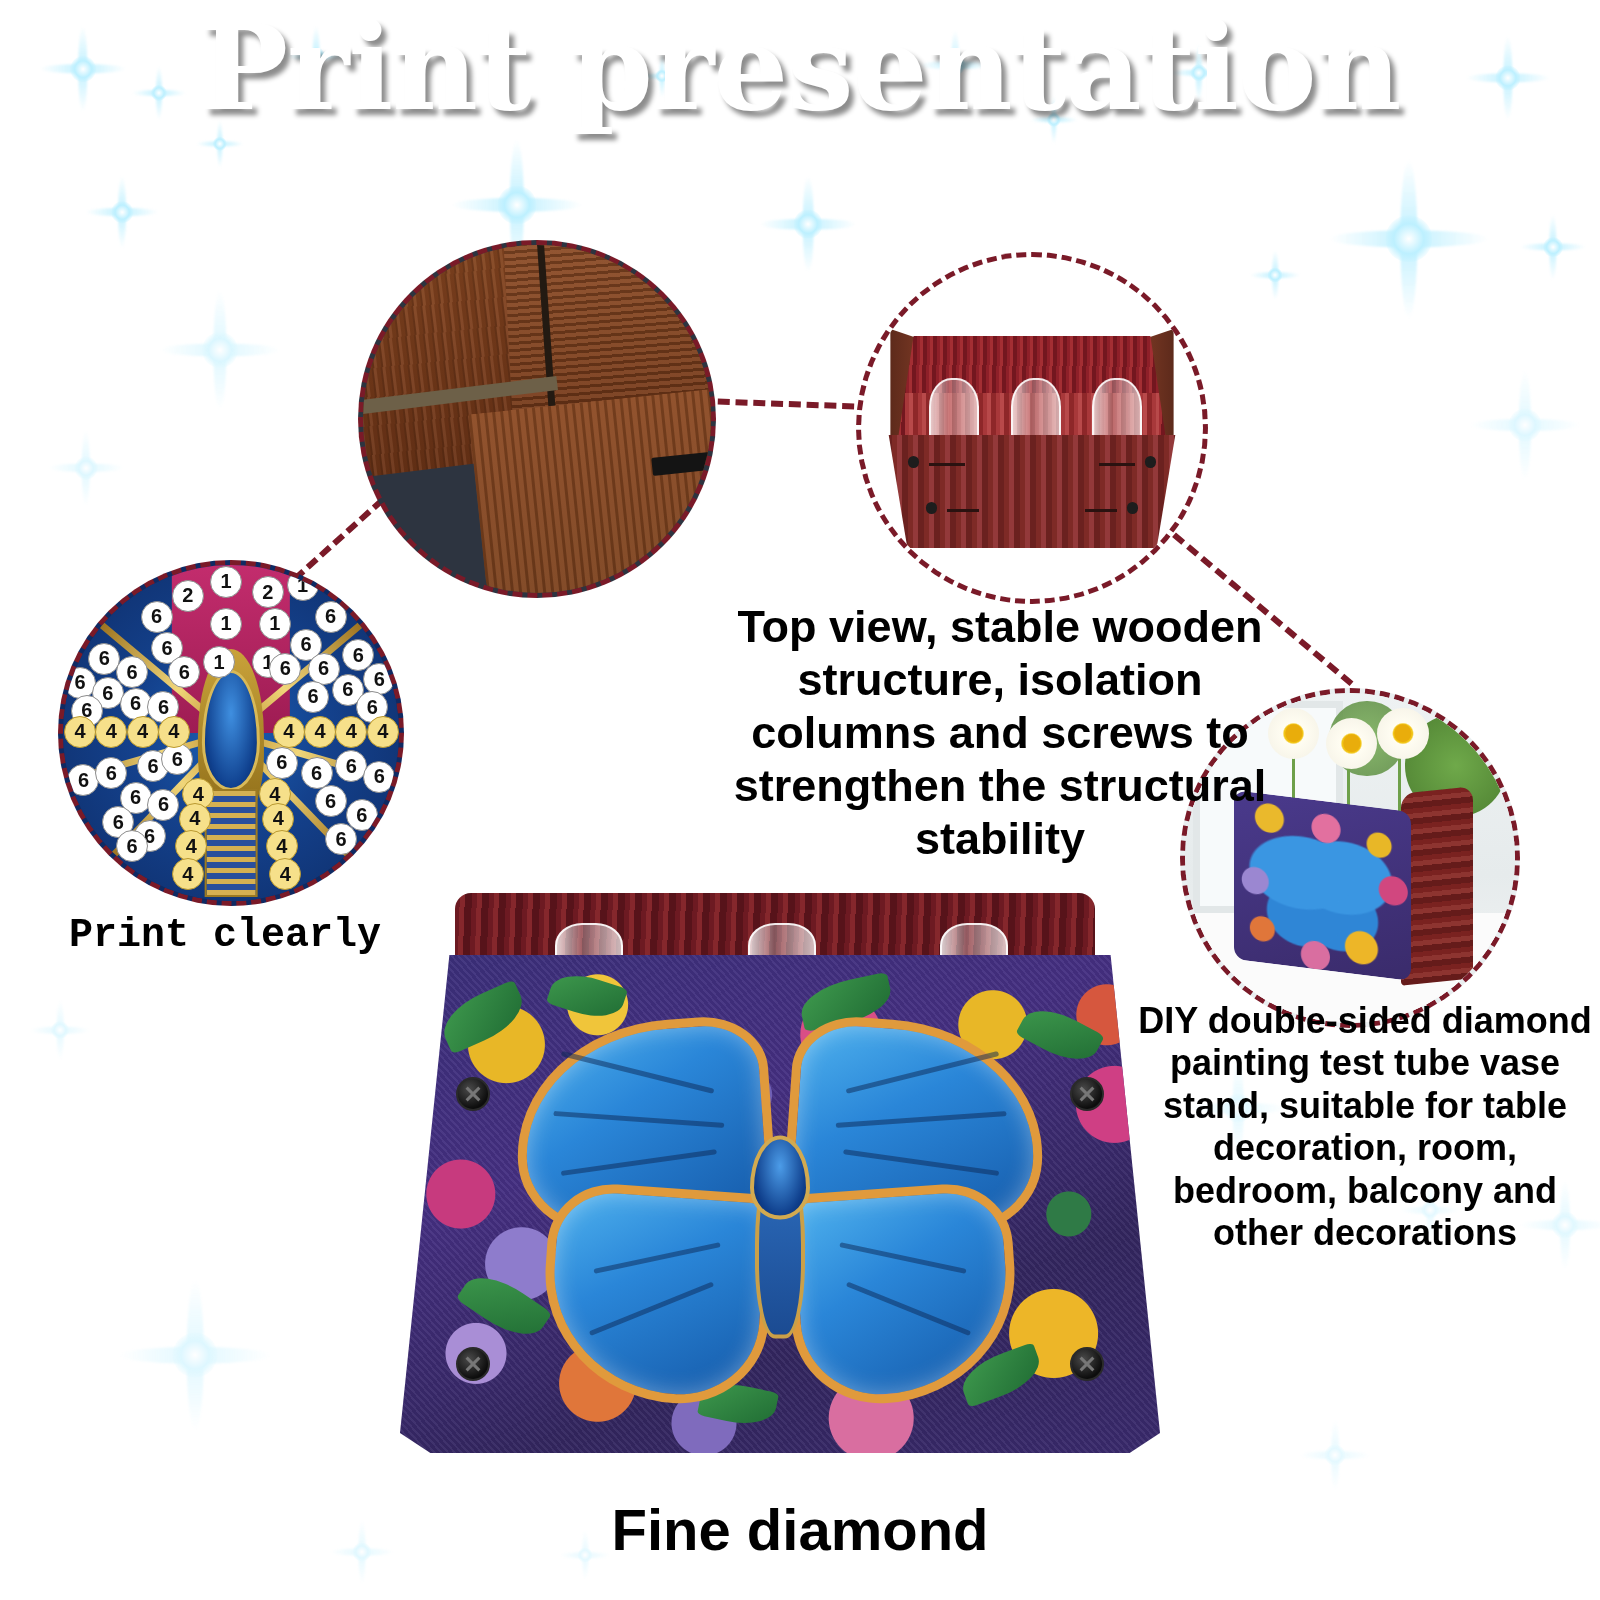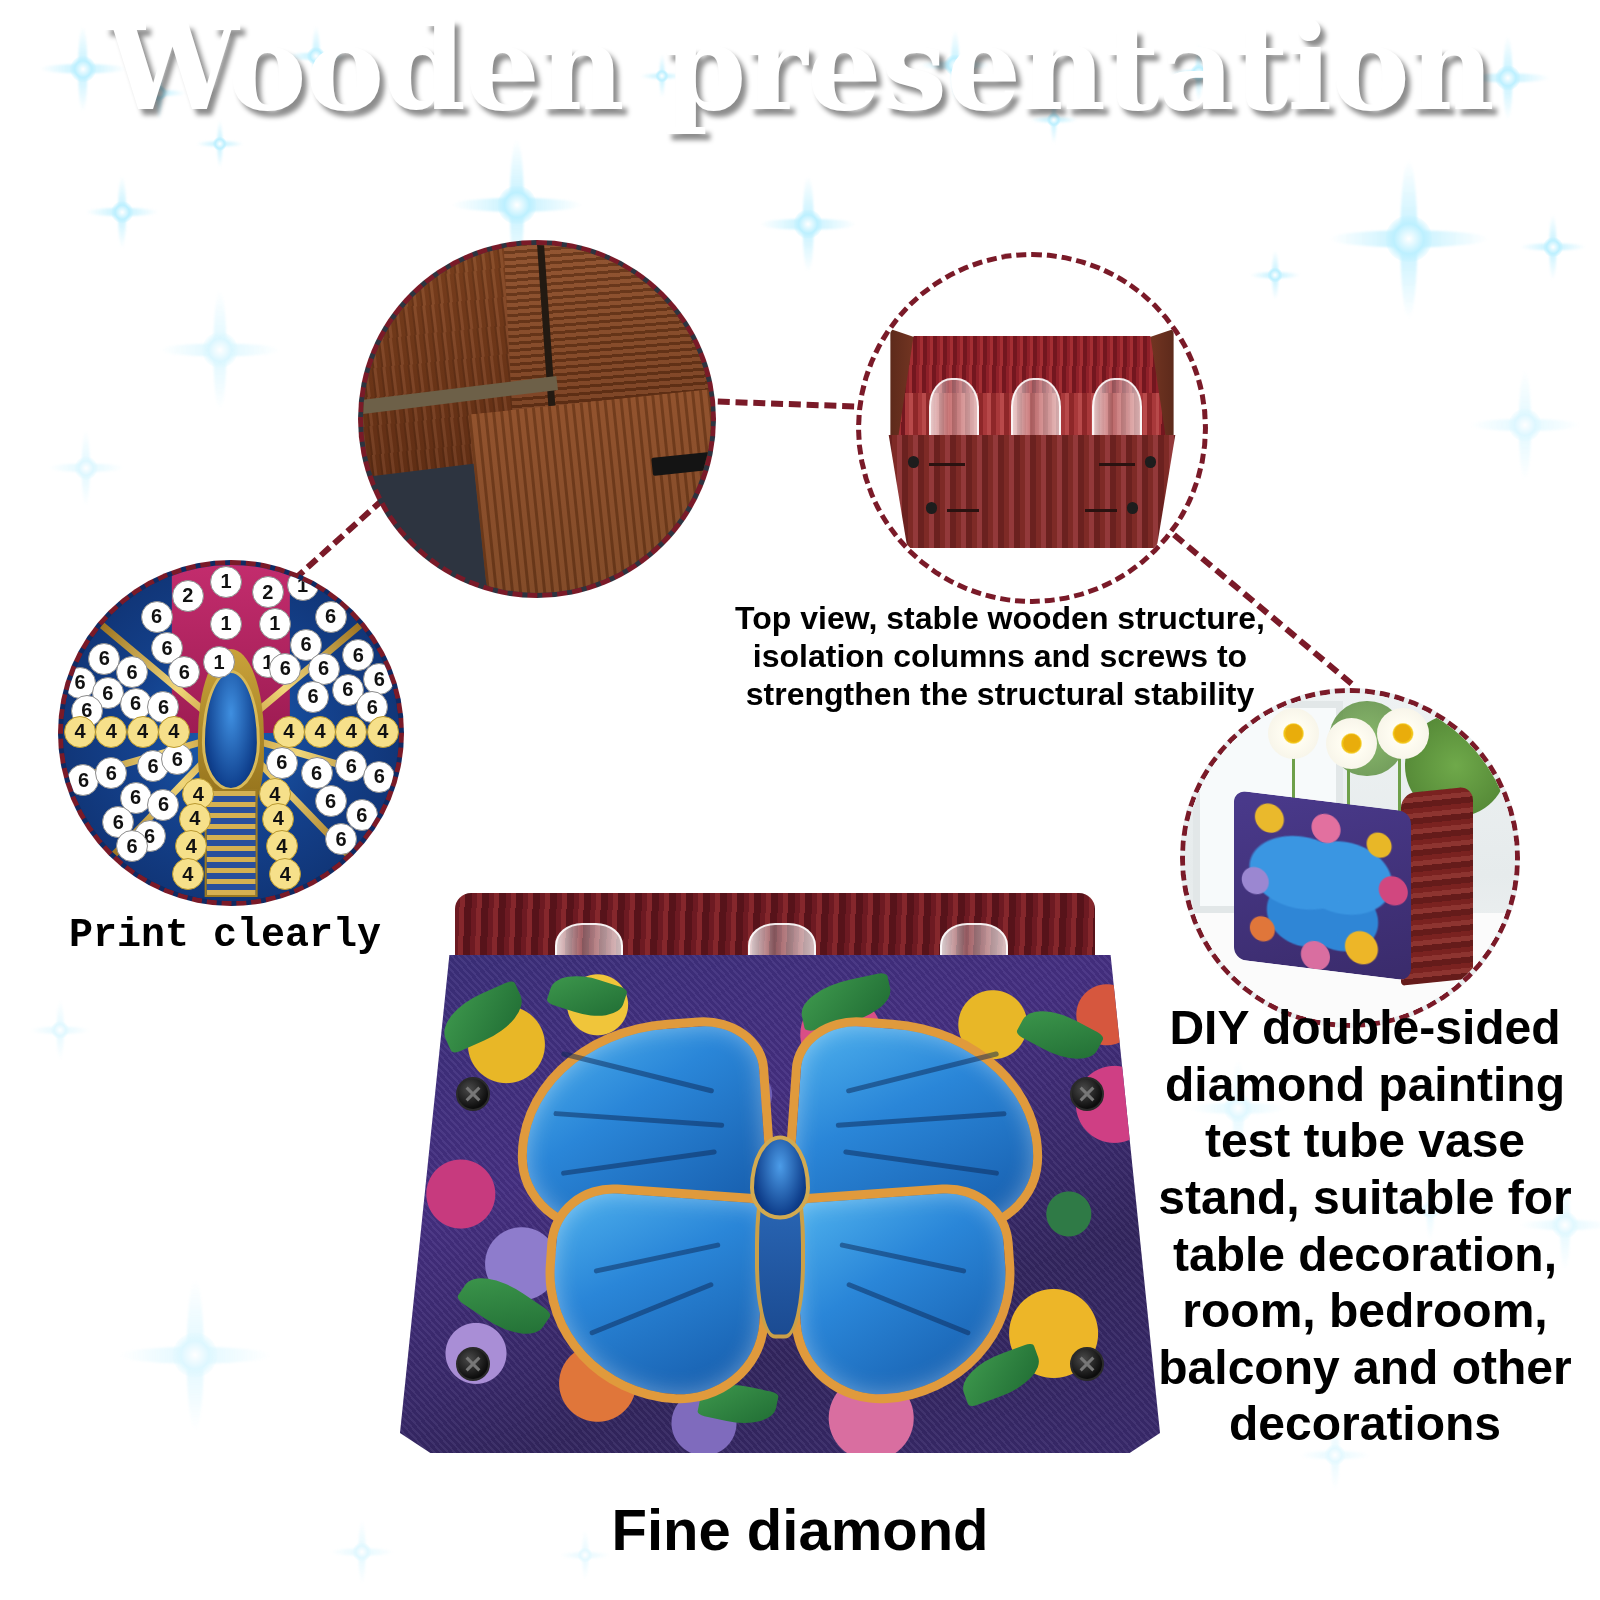--- a/index.html
+++ b/index.html
@@ -143,22 +143,22 @@
     border-radius:50%;background:#e9ad0b;}
   .lf-stem{position:absolute;width:3px;background:#6ea04a;}
 
   
   .dash{position:absolute;height:0;border-top:6px dashed #7a1a28;transform-origin:0 50%;z-index:4;}
 
   
   .cap{position:absolute;z-index:6;color:#000;font-weight:700;
     font-family:"Liberation Sans",sans-serif;text-align:center;line-height:1.18;}
   .cap-wood{left:372px;top:610px;width:340px;font-size:38px;}
-  .cap-top{left:720px;top:600px;width:560px;font-size:32px;}
-  .cap-diy{left:1135px;top:1000px;width:460px;font-size:48px;}
+  .cap-top{left:720px;top:600px;width:560px;font-size:45px;}
+  .cap-diy{left:1135px;top:1000px;width:460px;font-size:36px;}
   .cap-print{left:60px;top:912px;width:330px;font-size:40px;font-family:Liberation Mono, monospace;}
   .cap-fine{left:0;top:1496px;width:1600px;font-size:58px;}
 
   
   .product{position:absolute;left:400px;top:893px;width:760px;height:560px;z-index:5;}
   .p-top{position:absolute;left:55px;top:0;width:640px;height:78px;
     background:repeating-linear-gradient(92deg,#6d1a22 0 5px,#85272c 5px 10px,#57131a 10px 17px);
     border-radius:16px 16px 0 0;}
   .p-tube{position:absolute;top:30px;width:64px;height:52px;
     background:linear-gradient(90deg,rgba(255,255,255,.78) 0%,rgba(235,235,240,.30) 38%,rgba(255,255,255,.70) 100%);
@@ -345,21 +345,21 @@
       <i class="b1"></i>
       <i class="b2"></i>
       <i class="core"></i>
     </div>
   <div class="spark" style="left:1400px;top:1180px;width:60px;height:60px;opacity:.4;">
       <i class="b1"></i>
       <i class="b2"></i>
       <i class="core"></i>
     </div>
 
-  <div class="title">Wooden presentation</div>
+  <div class="title">Print presentation</div>
 
   <div class="dash" style="left:700px;top:398px;width:172px;transform:rotate(2deg);"></div>
   <div class="dash" style="left:268px;top:600px;width:190px;transform:rotate(-42deg);"></div>
   <div class="dash" style="left:1160px;top:520px;width:250px;transform:rotate(40deg);"></div>
 
   <div class="circ wood-corner" style="left:358px;top:240px;width:348px;height:348px;">
     <div class="inner">
       <div class="wc-top"></div>
       <div class="wc-top2"></div>
       <div class="wc-seam"></div>

